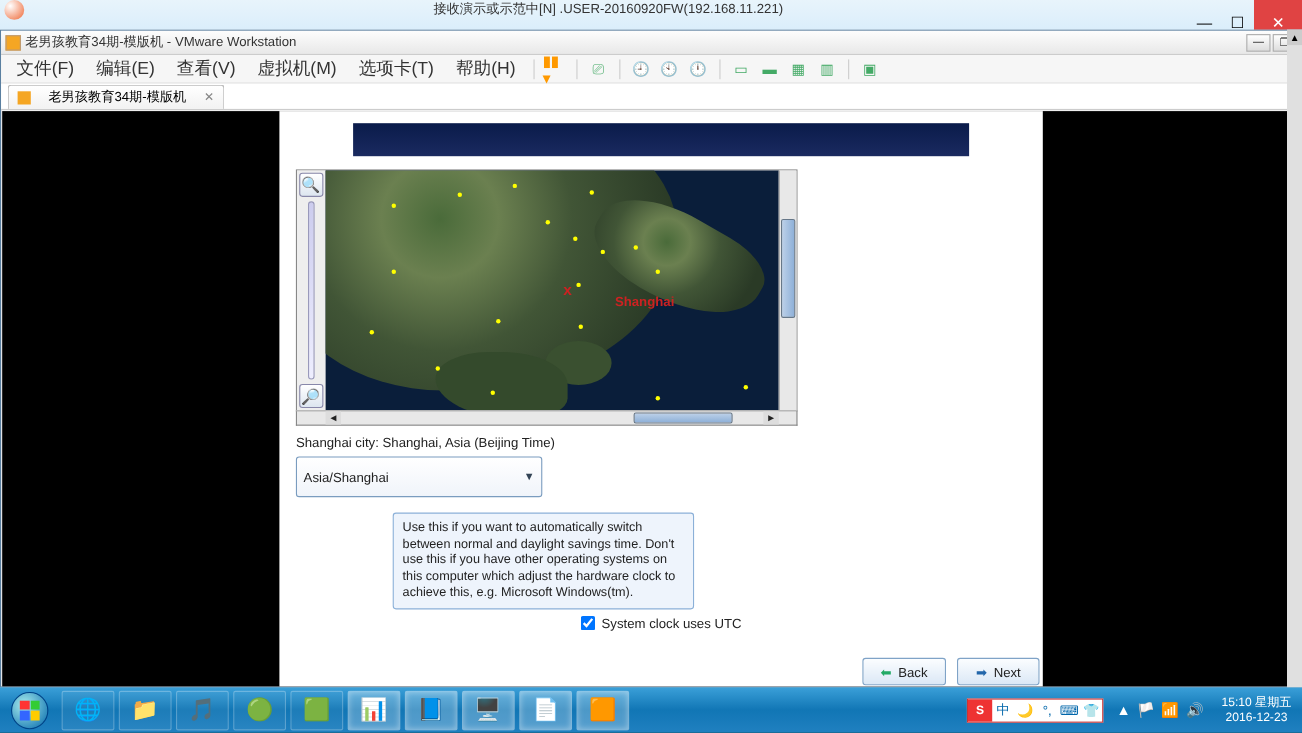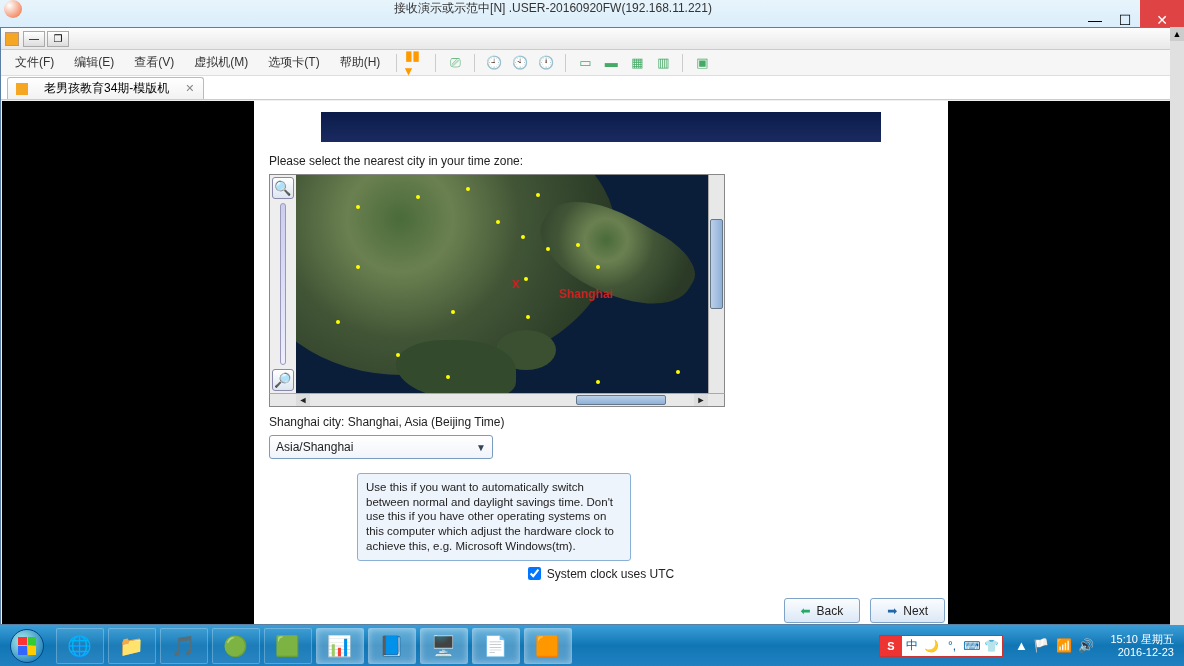--- a/index.html
+++ b/index.html
@@ -16,21 +16,21 @@
 
 
 .vmware-window { position: absolute; top: 27px; left: 0; width: 1184px; height: 598px; background: #efefef; border: 1px solid #5a7fa0; }
 .vm-titlebar { height: 22px; background: linear-gradient(#fdfdfd, #e8e8e8); display: flex; align-items: center; padding: 0 4px; border-bottom: 1px solid #ccc; }
 .vm-titlebar .app-icon { width: 14px; height: 14px; background: #f5a623; border: 1px solid #b97; margin-right: 4px; }
 .vm-titlebar .title { font-size: 12px; color: #333; flex: 1; }
 .vm-titlebar .win-controls { display: flex; gap: 2px; }
 .vm-titlebar .win-controls div { width: 22px; height: 16px; border: 1px solid #aaa; background: linear-gradient(#fff,#ddd); font-size: 10px; display: flex; align-items: center; justify-content: center; }
 
 .vm-menubar { height: 26px; background: #f6f6f6; display: flex; align-items: center; padding: 0 6px; border-bottom: 1px solid #ddd; gap: 4px; }
-.vm-menubar .menu-item { font-size: 12px; color: #333; padding: 2px 8px; }
+.vm-menubar .menu-item { font-size: 16px; color: #333; padding: 2px 8px; }
 .vm-menubar .sep { width: 1px; height: 18px; background: #ccc; margin: 0 4px; }
 .vm-menubar .tool-icon { width: 22px; height: 20px; display: flex; align-items: center; justify-content: center; font-size: 13px; color: #4a6; }
 .vm-menubar .pause-btn { color: #f90; font-weight: bold; }
 
 .vm-tabbar { height: 24px; background: #fff; border-bottom: 1px solid #ccc; display: flex; align-items: flex-end; padding-left: 6px; }
 .vm-tab { height: 22px; background: linear-gradient(#fff,#f2f2f2); border: 1px solid #bbb; border-bottom: none; padding: 0 8px; display: flex; align-items: center; gap: 16px; font-size: 12px; border-radius: 3px 3px 0 0; }
 .vm-tab .tab-icon { width: 12px; height: 12px; background: #f5a623; }
 .vm-tab .close-x { color: #888; font-size: 11px; }
 
 .vm-console { position: absolute; top: 73px; left: 1px; right: 1px; bottom: 0; background: #000; }
@@ -50,21 +50,21 @@
 .city-dot { position: absolute; width: 4px; height: 4px; background: #ff0; border-radius: 50%; }
 .selected-city { position: absolute; color: #c22; font-size: 12px; font-weight: bold; }
 .selected-x { position: absolute; color: #c22; font-size: 14px; font-weight: bold; }
 .vscroll { width: 16px; background: #e8e8e8; border-left: 1px solid #aaa; position: relative; }
 .vscroll .thumb { position: absolute; left: 1px; right: 1px; top: 44px; height: 90px; background: linear-gradient(90deg,#bcd0e8,#8eb0d8); border: 1px solid #678; border-radius: 2px; }
 .hscroll { height: 14px; width: 456px; background: #e8e8e8; border: 1px solid #888; border-top: 1px solid #aaa; position: relative; margin-top: -1px; }
 .hscroll .thumb { position: absolute; top: 1px; bottom: 1px; left: 306px; width: 90px; background: linear-gradient(#bcd0e8,#8eb0d8); border: 1px solid #678; border-radius: 2px; }
 .hscroll .arrow { position: absolute; top: 0; bottom: 0; width: 14px; background: #ddd; display:flex; align-items:center; justify-content:center; font-size:9px; }
 
 .selected-line { margin-top: 8px; }
-.tz-select { margin-top: 6px; width: 224px; height: 24px; border: 1px solid #7a9cbf; background: linear-gradient(#fff,#f0f4fa); display: flex; align-items: center; justify-content: space-between; padding: 0 6px; border-radius: 3px; }
+.tz-select { margin-top: 6px; width: 224px; height: 37px; border: 1px solid #7a9cbf; background: linear-gradient(#fff,#f0f4fa); display: flex; align-items: center; justify-content: space-between; padding: 0 6px; border-radius: 3px; }
 .tz-select .arrow { font-size: 10px; color: #345; }
 
 .tooltip-box { margin: 14px 0 0 88px; width: 274px; background: #eef4fc; border: 1px solid #8bb0d8; padding: 6px 8px; font-size: 11.5px; line-height: 1.28; color: #222; border-radius: 3px; }
 
 .utc-row { margin-top: 6px; display: flex; align-items: center; gap: 6px; justify-content: center; }
 .utc-row input { width: 13px; height: 13px; }
 .cursor-arrow { position: absolute; left: 384px; top: 563px; font-size: 14px; color: #000; pointer-events: none; }
 
 .nav-buttons { position: absolute; bottom: 1px; right: 3px; display: flex; gap: 10px; }
 .nav-btn { height: 25px; padding: 0 16px; background: linear-gradient(#fbfdff,#dbe8f6); border: 1px solid #7fa3c7; border-radius: 3px; display: flex; align-items: center; gap: 6px; font-size: 12px; color: #222; }
@@ -81,39 +81,40 @@
 .start-orb { width: 34px; height: 34px; border-radius: 50%; background: radial-gradient(circle at 35% 35%, #aee, #06a); border: 1px solid #048; display:flex; align-items:center; justify-content:center; }
 .start-orb .flag { width: 18px; height: 18px; display: grid; grid-template: 1fr 1fr / 1fr 1fr; gap: 1px; }
 .start-orb .flag div:nth-child(1){background:#f33;} .start-orb .flag div:nth-child(2){background:#3c3;} .start-orb .flag div:nth-child(3){background:#36f;} .start-orb .flag div:nth-child(4){background:#fc0;}
 .task-item { width: 48px; height: 36px; margin: 0 2px; border: 1px solid rgba(255,255,255,0.25); border-radius: 2px; display: flex; align-items: center; justify-content: center; font-size: 20px; background: rgba(255,255,255,0.05); }
 .task-item.active { background: rgba(255,255,255,0.25); box-shadow: inset 0 0 6px rgba(255,255,255,0.4); }
 .tray { margin-left: auto; display: flex; align-items: center; height: 100%; color: #fff; font-size: 11px; }
 .ime-box { display:flex; border:1px solid #c33; background:#fff; height:22px; margin-right:6px; }
 .ime-box .s-icon { width:22px; background:#e33; color:#fff; display:flex; align-items:center; justify-content:center; font-weight:bold; }
 .ime-box .ime-item { width:20px; display:flex; align-items:center; justify-content:center; color:#06a; font-size:12px; }
 .tray-icons { display:flex; gap:6px; padding:0 6px; font-size:13px; }
-.clock { text-align: right; padding: 0 10px; line-height: 1.15; }
+.clock { text-align: center; padding: 0 10px; line-height: 1.15; }
 
 </style>
 </head>
 <body>
 
 <div class="outer-titlebar">
   <div class="icon"></div>
   <div class="title">接收演示或示范中[N] .USER-20160920FW(192.168.11.221)</div>
   <div class="controls">
     <div class="min">—</div>
     <div class="max">☐</div>
     <div class="close">✕</div>
   </div>
 </div>
 
 <div class="vmware-window">
   <div class="vm-titlebar">
     <div class="app-icon"></div>
+    <div class="title">老男孩教育34期-模版机 - VMware Workstation</div>
     <div class="win-controls">
       <div>—</div>
       <div>❐</div>
     </div>
   </div>
   <div class="vm-menubar">
     <div class="menu-item">文件(F)</div>
     <div class="menu-item">编辑(E)</div>
     <div class="menu-item">查看(V)</div>
     <div class="menu-item">虚拟机(M)</div>
@@ -141,21 +142,20 @@
       <span>老男孩教育34期-模版机</span>
       <span class="close-x">✕</span>
     </div>
   </div>
 
   <div class="vm-console">
 
     <div class="installer">
       <div class="top-banner"></div>
       <div class="content">
-        <div class="prompt">Please select the nearest city in your time zone:</div>
 
         <div class="map-container">
           <div class="zoom-col">
             <div class="zoom-btn">🔍</div>
             <div class="zoom-slider"></div>
             <div class="zoom-btn">🔎</div>
           </div>
           <div class="map-img">
 
             <div class="landmass" style="left:-40px; top:-60px; width:360px; height:260px;"></div>

